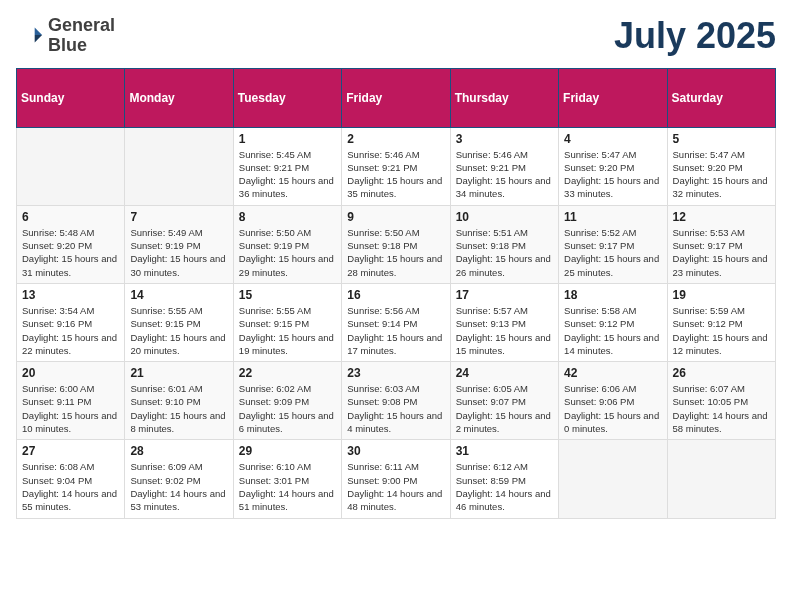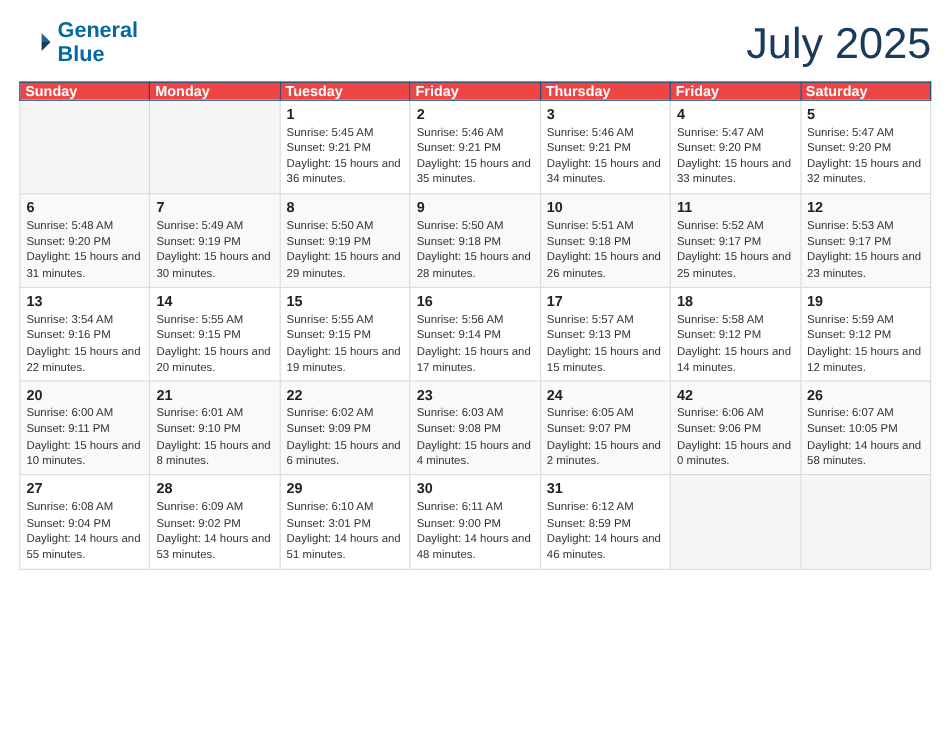--- a/index.html
+++ b/index.html
@@ -17,51 +17,51 @@
       margin-bottom: 12px;
     }
     .logo {
       display: flex;
       align-items: center;
       gap: 4px;
     }
     .logo-text {
       font-size: 18px;
       font-weight: bold;
-      color: #0369a1;
+      color: #404040;
       line-height: 1.1;
     }
     .logo-icon {
       width: 28px;
       height: 28px;
     }
     .title-block {
       text-align: right;
     }
     .month-title {
       font-size: 36px;
-      font-weight: normal;
+      font-weight: bold;
       color: #1a3a5c;
       line-height: 1.1;
     }
     .location-title {
       font-size: 14px;
       color: #333;
     }
     .calendar {
       width: 100%;
       border-collapse: collapse;
       border: 1px solid #ccc;
     }
     .calendar th {
-      background-color: #ef4444;
+      background-color: #be185d;
       color: #fff;
       font-size: 12px;
       font-weight: bold;
-      padding: 0 4px;
+      padding: 22px 4px;
       text-align: left;
       border: 1px solid #1a5080;
     }
     .calendar td {
       vertical-align: top;
       padding: 4px 5px;
       font-size: 10px;
       color: #333;
       border: 1px solid #ddd;
       width: 108px;

